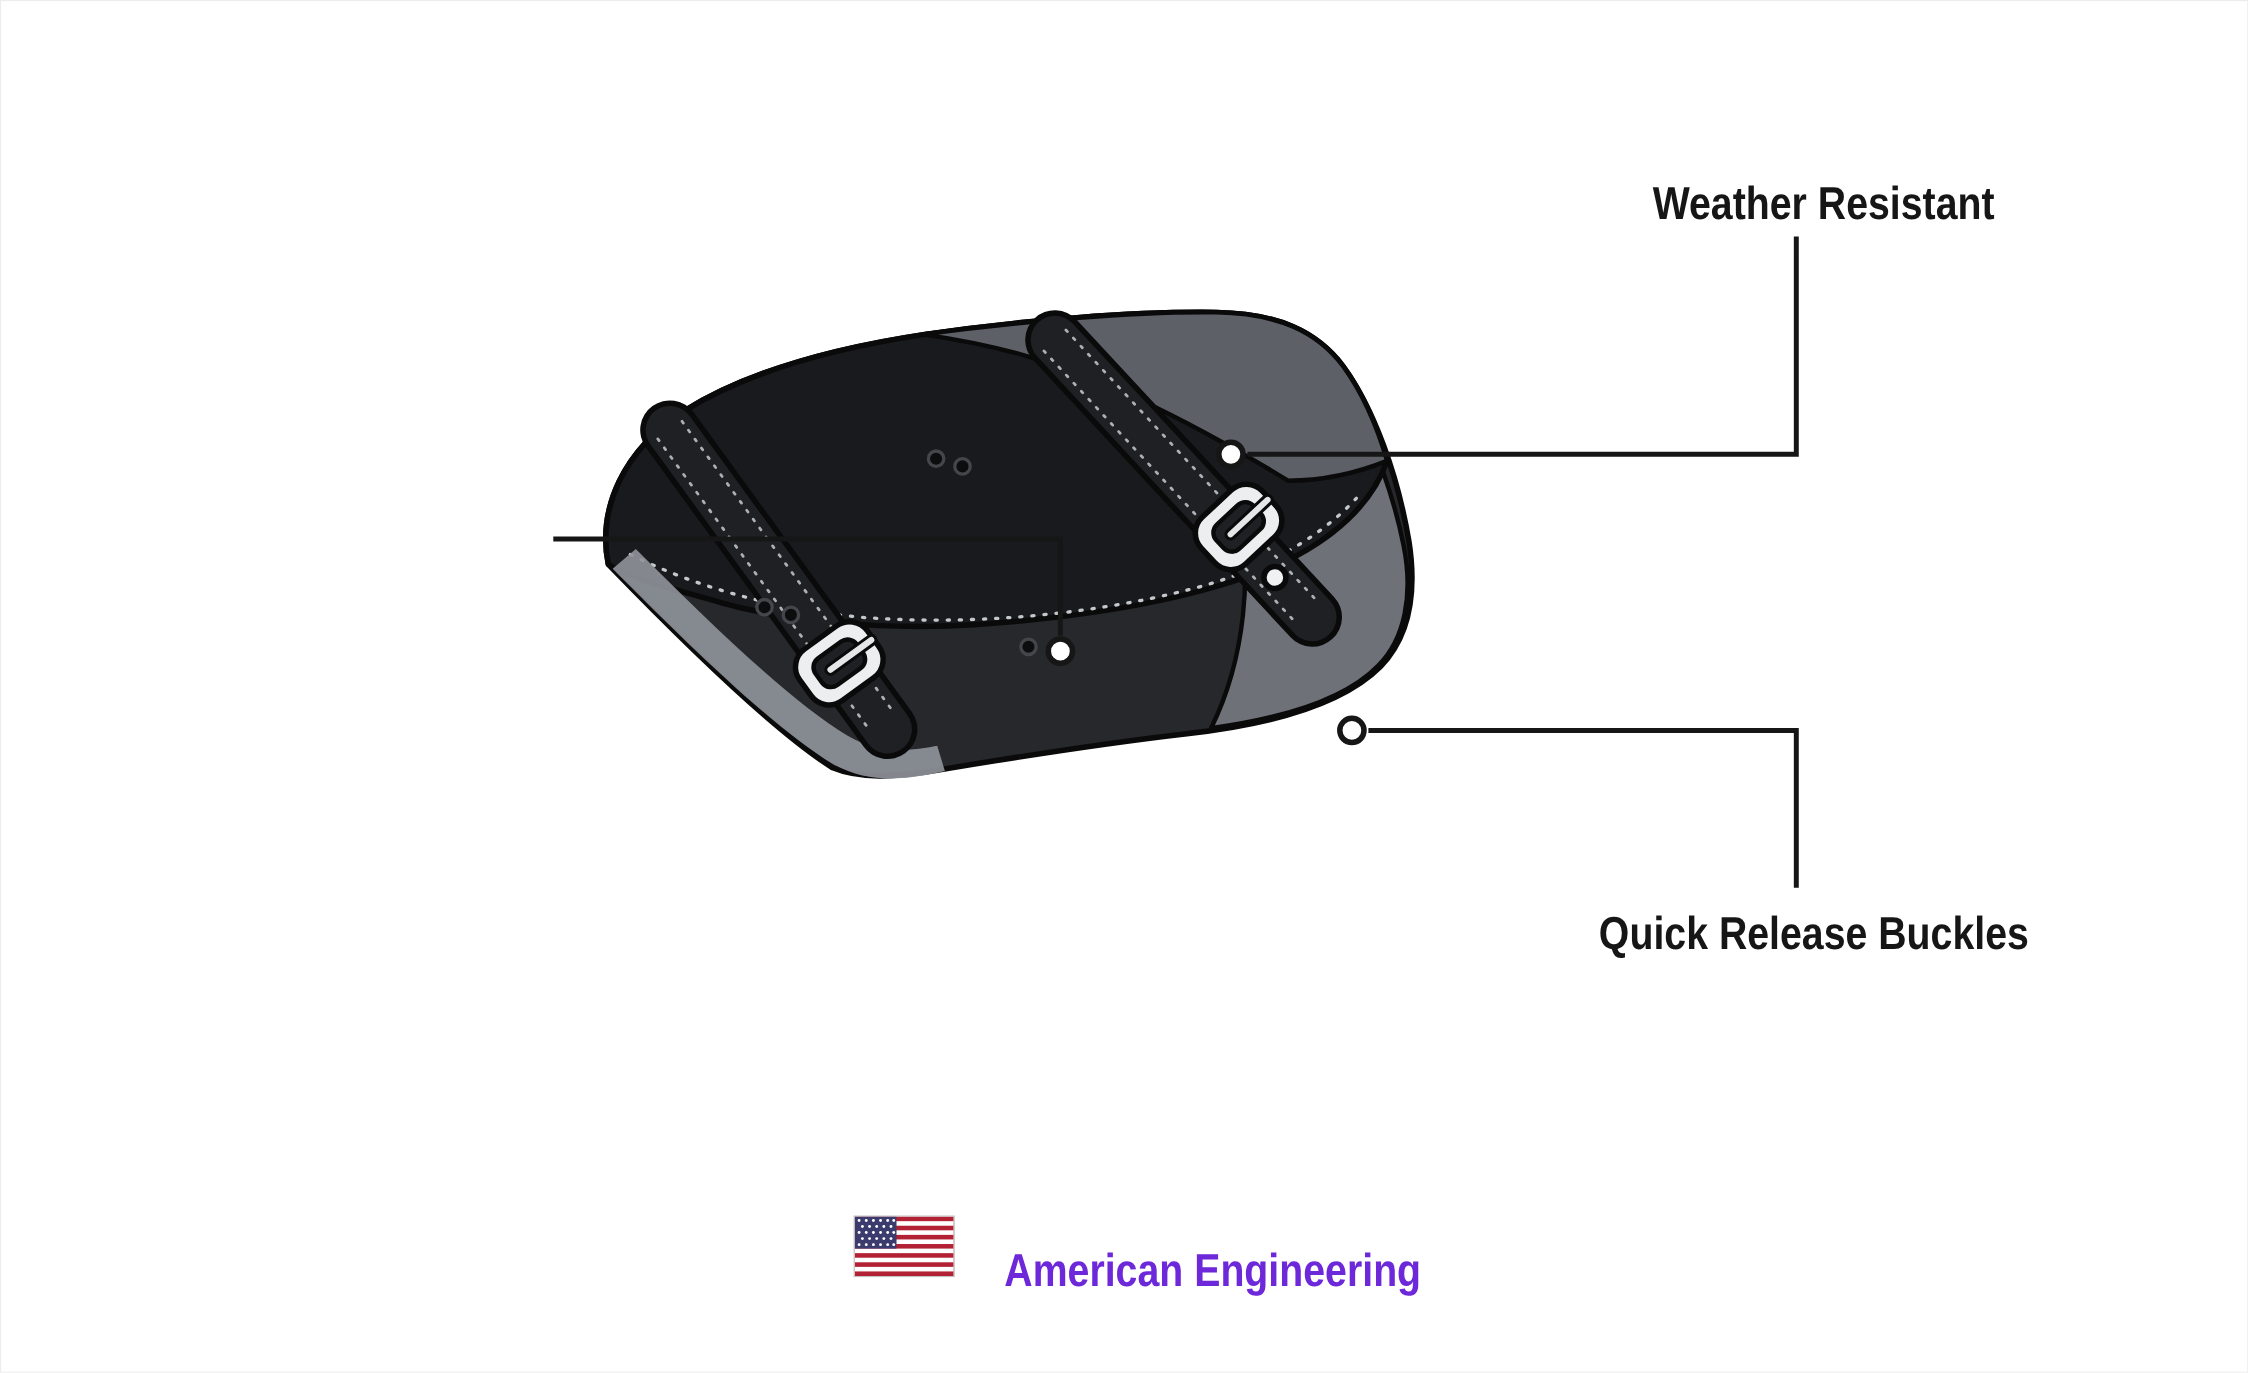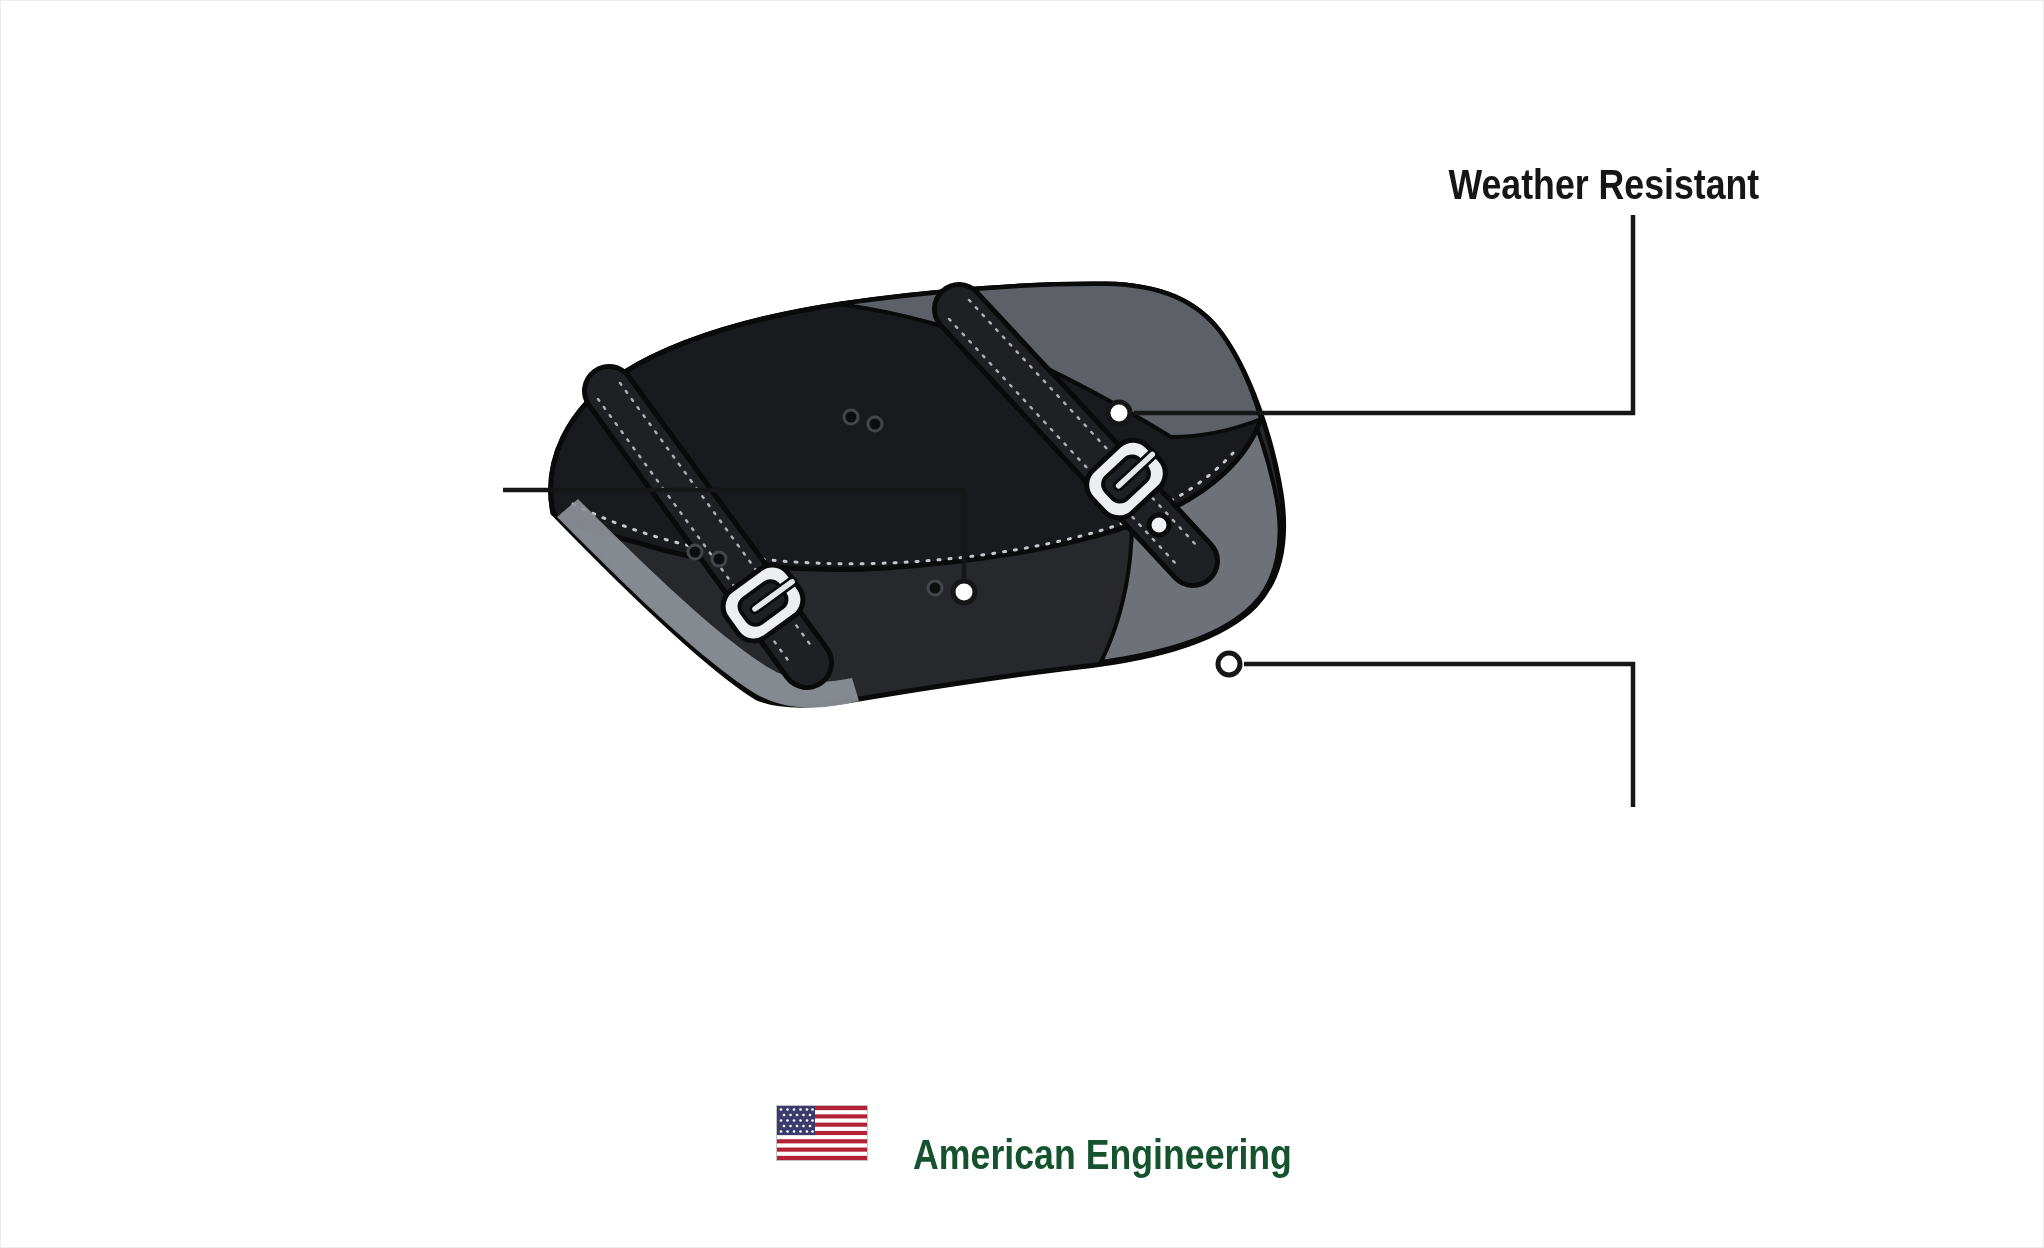--- a/index.html
+++ b/index.html
@@ -17,25 +17,25 @@
     position:absolute;
     font-weight:700;
     font-size:42px;
     line-height:52px;
     color:#161616;
     white-space:nowrap;
   }
   .condense{display:inline-block;transform:scaleX(.85);}
   .origin-left{transform-origin:left center;}
   .origin-center{transform-origin:center center;}
-  .label-center{width:420px;text-align:left;}
+  .label-center{width:420px;text-align:right;}
   .footer-label{
     position:absolute;
     left:912px;top:1128px;
-    font-weight:700;font-size:42px;line-height:52px;color:#14532d;white-space:nowrap;
+    font-weight:700;font-size:42px;line-height:52px;color:#6d28d9;white-space:nowrap;
   }
   .flag{
     position:absolute;left:775px;top:1104px;width:90px;height:54px;
     border:1px solid #c2c2c2;box-sizing:content-box;
   }
 </style>
 </head>
 <body>
 
 <div class="canvas">
@@ -115,20 +115,23 @@
       <circle cx="963" cy="591" r="11"></circle>
       <circle cx="1228" cy="663" r="11"></circle>
     </g>
   </svg>
 
   <div class="callout-label label-center" style="left:1420px;top:158px;">
     <span class="condense origin-center">Weather Resistant</span>
   </div>
 
 
+  <div class="callout-label label-center" style="left:1418px;top:822px;">
+    <span class="condense origin-center">Quick Release Buckles</span>
+  </div>
 
   <svg class="flag" viewBox="0 0 90 54">
     <rect x="0" y="0" width="90" height="54" fill="#b22234"></rect>
     <g fill="#ffffff">
       <rect x="0" y="4.15" width="90" height="4.15"></rect>
       <rect x="0" y="12.46" width="90" height="4.15"></rect>
       <rect x="0" y="20.77" width="90" height="4.15"></rect>
       <rect x="0" y="29.08" width="90" height="4.15"></rect>
       <rect x="0" y="37.38" width="90" height="4.15"></rect>
       <rect x="0" y="45.69" width="90" height="4.15"></rect>

